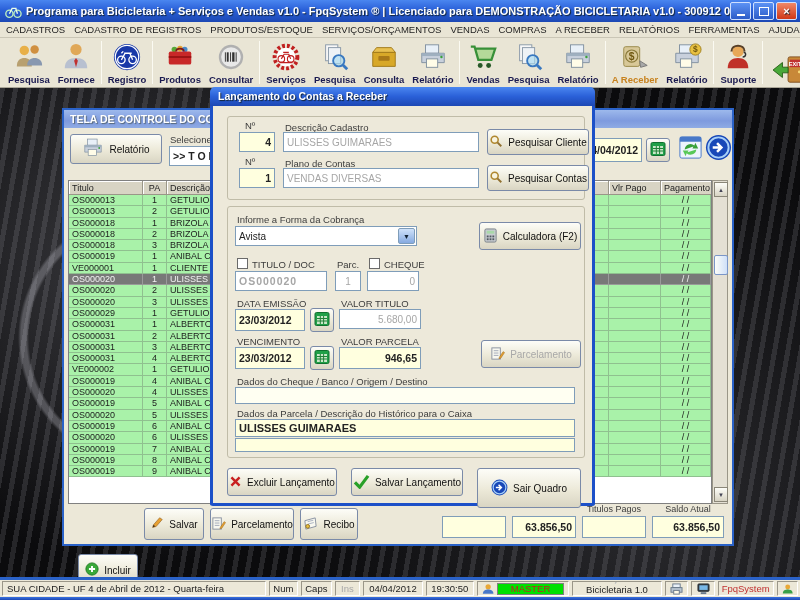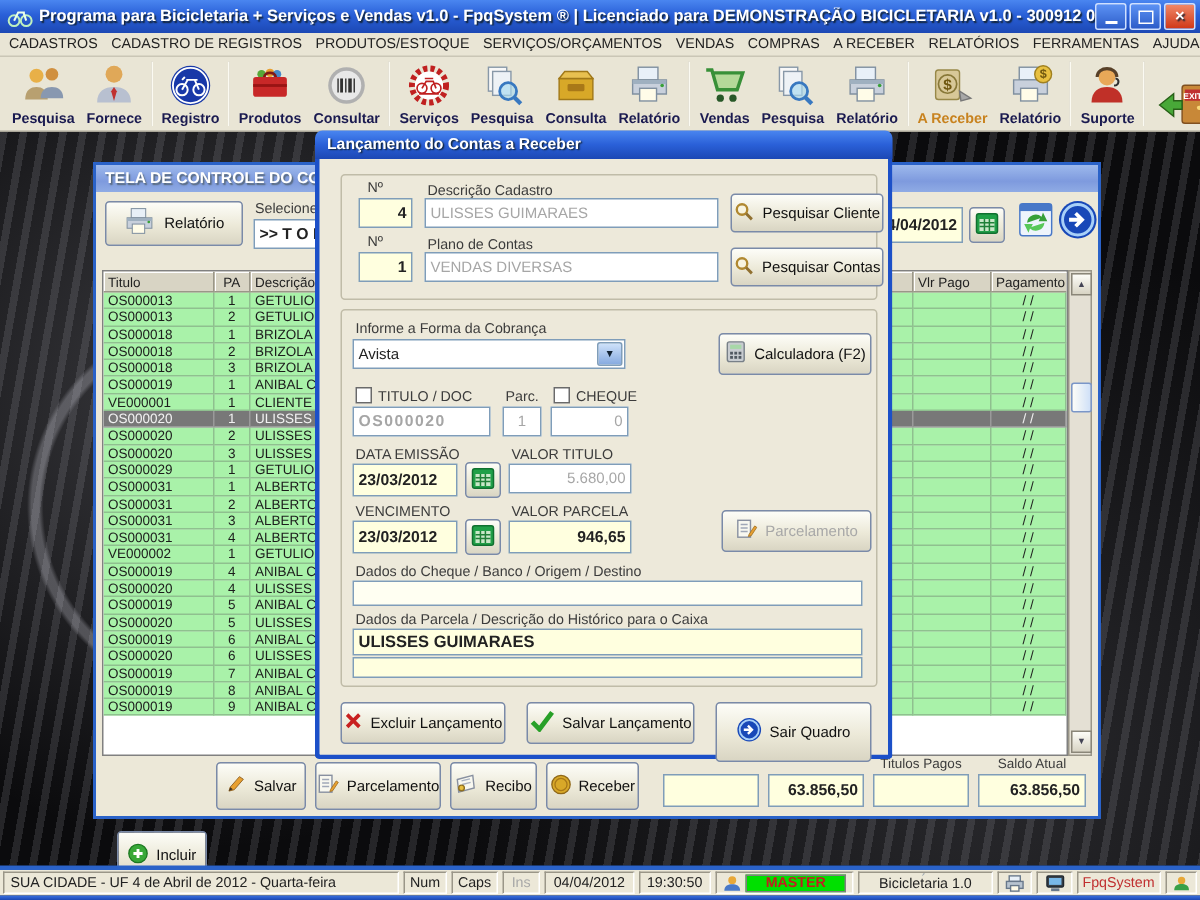--- a/index.html
+++ b/index.html
@@ -93,21 +93,21 @@
   .grp{position:absolute;border:1px solid #c0bca8;border-radius:3px;}
   
   #frameline{position:absolute;left:0;top:577px;width:800px;height:3px;background:#2a62c8;}
   #statusbar{position:absolute;left:0;top:580px;width:800px;height:17px;background:#ece8d8;
     display:flex;align-items:stretch;gap:3px;padding:1px 2px;box-sizing:border-box;font-size:9.5px;color:#222;}
   #statusbottom{position:absolute;left:0;top:597px;width:800px;height:3px;
     background:linear-gradient(180deg,#3a72e0,#1c48b4);}
   .spanel{border:1px solid;border-color:#9a9688 #fff #fff #9a9688;background:#ece8d8;
     display:flex;align-items:center;padding:0 4px;white-space:nowrap;overflow:hidden;box-sizing:border-box;}
   .spanel.gray{color:#a8a8a8;}
-  #master-box{background:#00e000;color:#c02020;font-weight:bold;justify-content:center;width:70px;text-align:right;}
+  #master-box{background:#00e000;color:#c02020;font-weight:normal;justify-content:center;width:70px;text-align:right;}
   #brand-panel{color:#c03030;}
   .sic svg{width:13px;height:12px;margin-right:3px;}
   .ck{position:absolute;width:11px;height:11px;background:#fff;border:1px solid #6a6a6a;box-sizing:border-box;}
 </style>
 </head>
 <body>
 
 <div id="screen">
 
   <div id="titlebar">
@@ -608,27 +608,20 @@
     <div class="xbtn" style="left:236px;top:398px;width:58px;height:32px;">
       <span><svg viewBox="0 0 16 16" style="width:15px;height:15px;">
             <path d="M2 5l11-3 1 9-11 3z" fill="#f8f8f0" stroke="#8890a0"></path>
             <g stroke="#a8b0c0">
               <line x1="5" y1="6" x2="11" y2="4.5"></line>
               <line x1="5.5" y1="8.5" x2="11.5" y2="7"></line>
             </g>
             <circle cx="5" cy="11" r="2" fill="#e8c040" stroke="#907020"></circle>
           </svg></span>
       <span>Recibo</span>
-    </div>
-    <div class="xbtn" style="left:300px;top:398px;width:62px;height:32px;">
-      <span><svg viewBox="0 0 16 16" style="width:14px;height:14px;">
-            <circle cx="8" cy="8" r="7" fill="#d8a828" stroke="#906818"></circle>
-            <circle cx="8" cy="8" r="4.6" fill="none" stroke="#a87818" stroke-width="1"></circle>
-          </svg></span>
-      <span>Receber</span>
     </div>
 
     <div class="tot-lbl" style="left:378px;top:394px;width:64px;text-align:center;"></div>
     <div class="tot-lbl" style="left:448px;top:394px;width:64px;text-align:center;"></div>
     <div class="tot-lbl" style="left:518px;top:394px;width:64px;text-align:center;">Titulos Pagos</div>
     <div class="tot-lbl" style="left:588px;top:394px;width:72px;text-align:center;">Saldo Atual</div>
     <div class="fld y b r" style="left:378px;top:406px;width:64px;height:22px;"></div>
     <div class="fld y b r" style="left:448px;top:406px;width:64px;height:22px;">63.856,50</div>
     <div class="fld y b r" style="left:518px;top:406px;width:64px;height:22px;"></div>
     <div class="fld y b r" style="left:588px;top:406px;width:72px;height:22px;">63.856,50</div>

